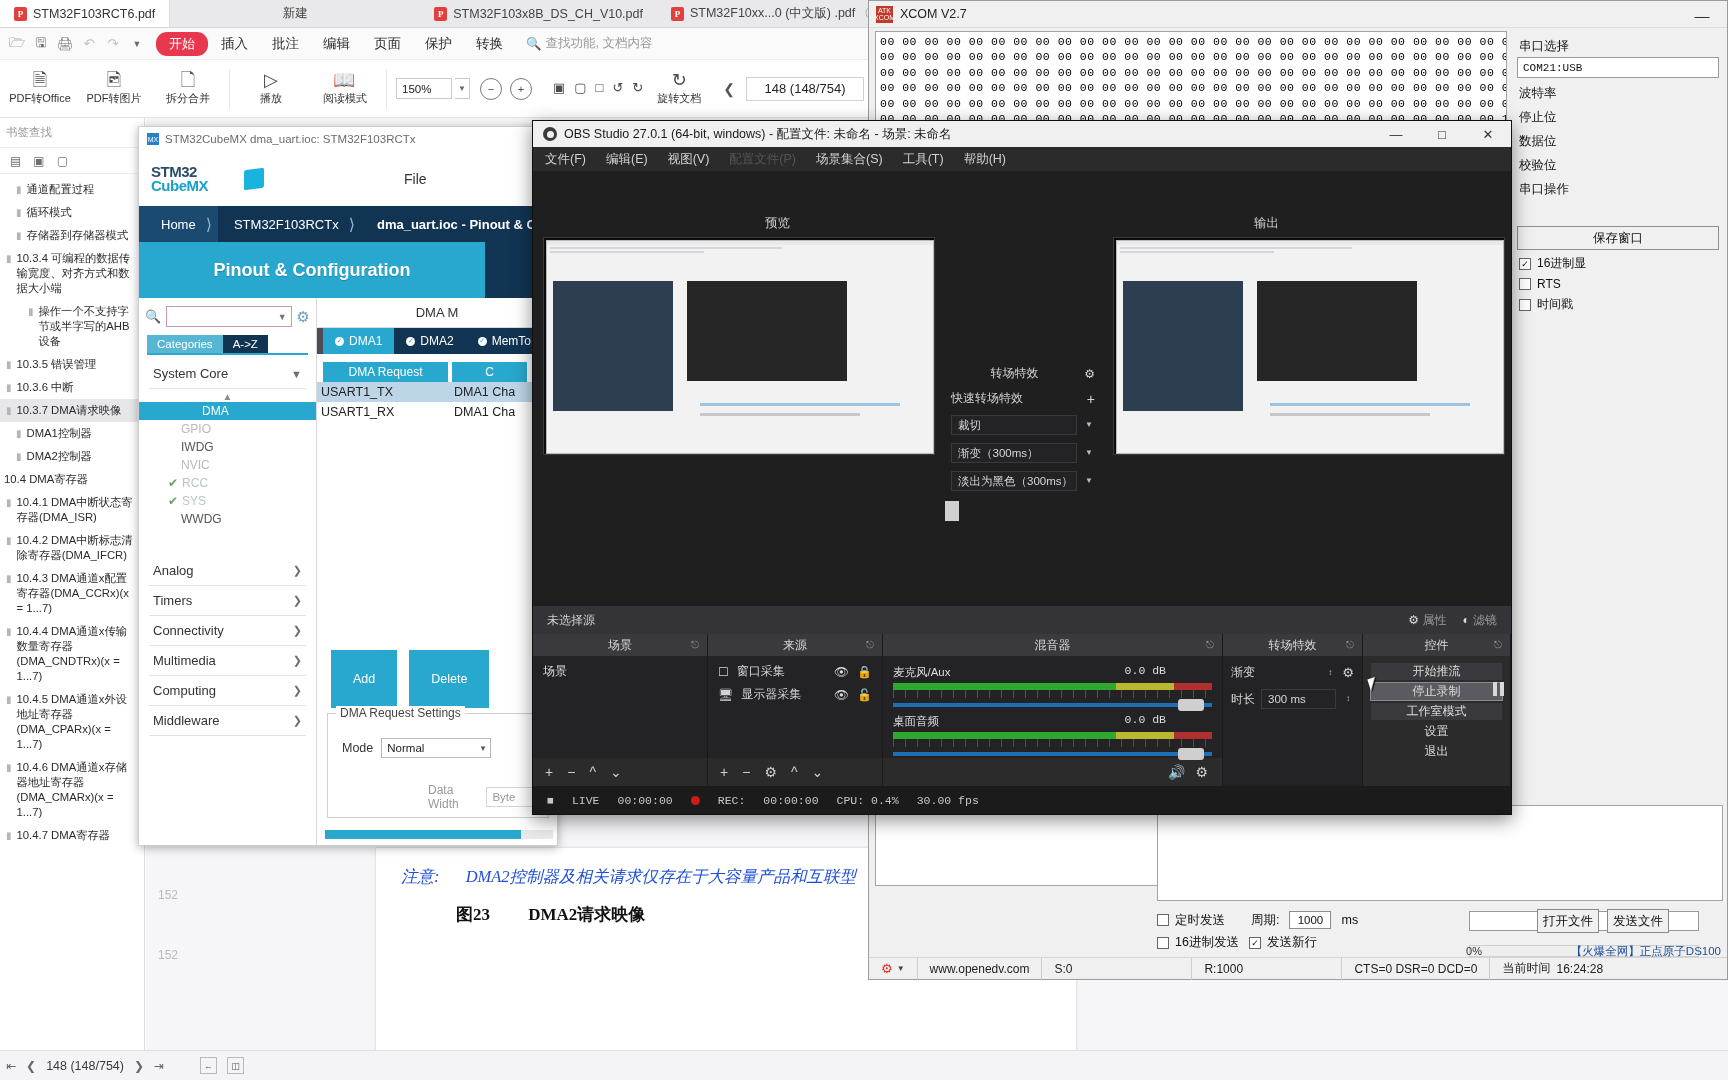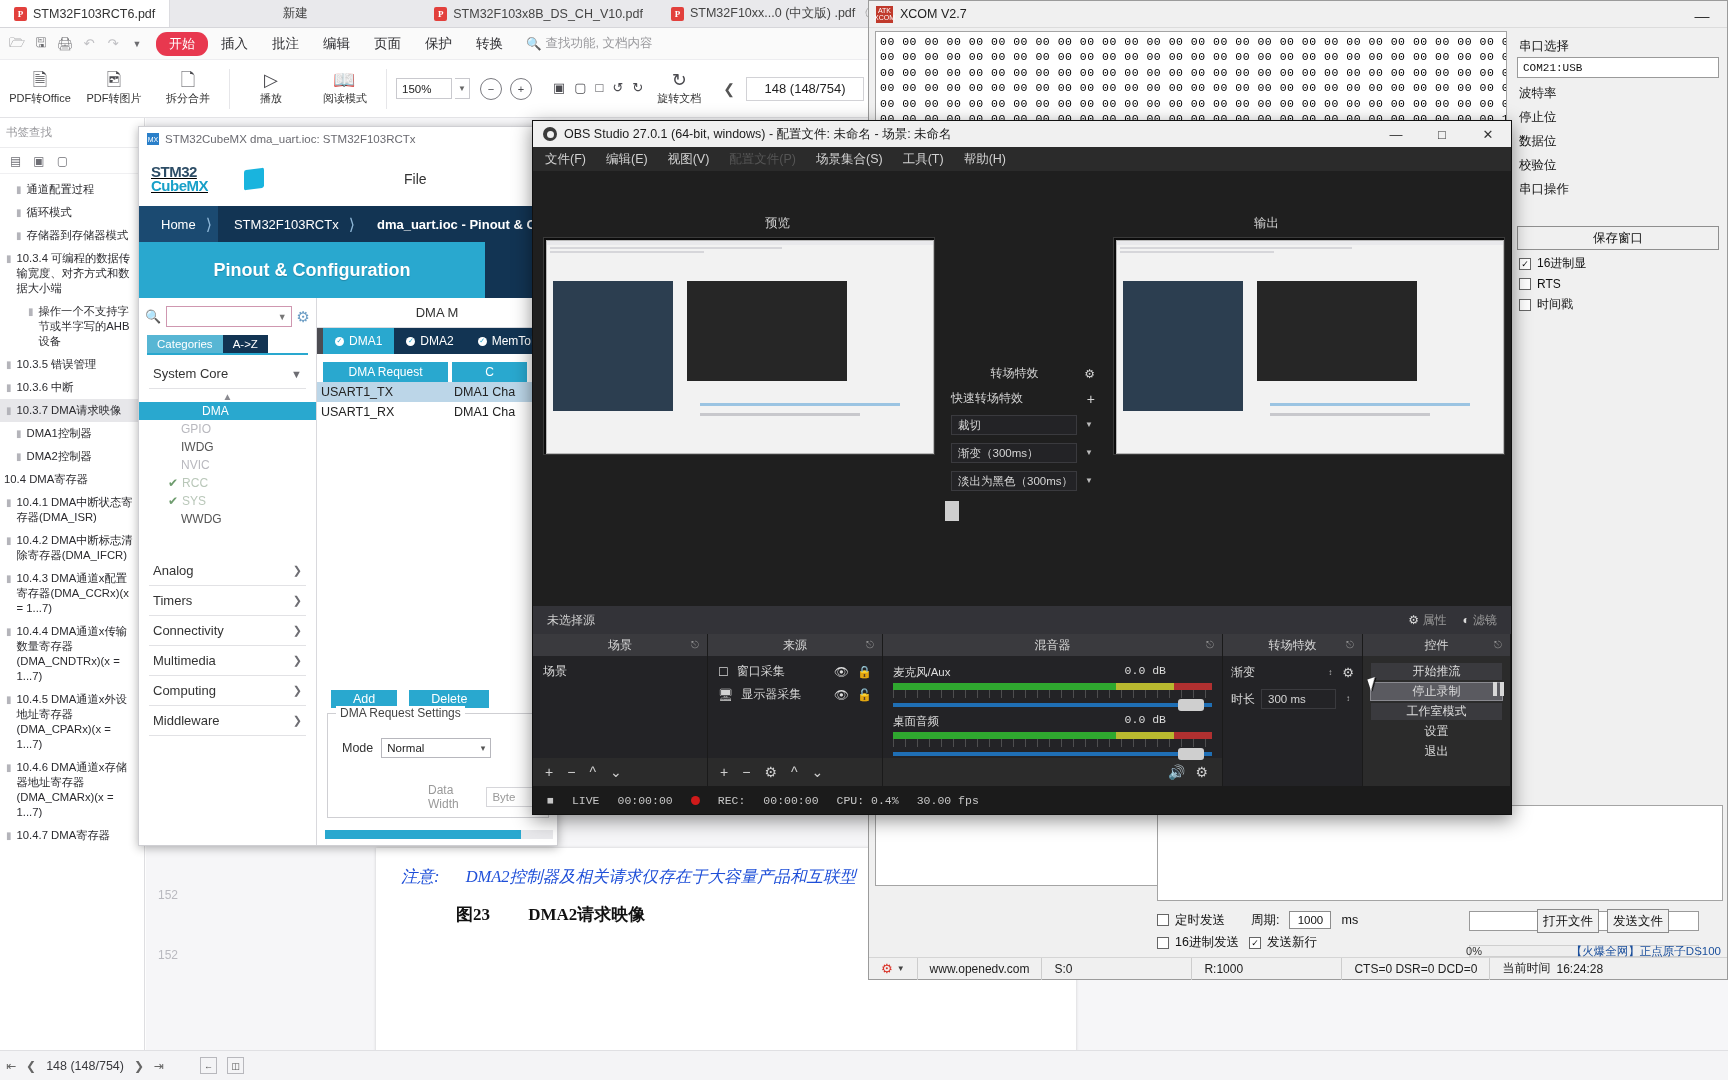--- a/index.html
+++ b/index.html
@@ -90,21 +90,21 @@
     font-weight:bold; color:#111; font-family:"Liberation Serif","DejaVu Serif",serif;}
 
   
   .cube { position:absolute; left:138px; top:126px; width:420px; height:720px; background:#fff;
     box-shadow:0 2px 9px rgba(0,0,0,.30); border:1px solid #cfcfd3; overflow:hidden; }
   .cube-title { height:24px; background:#fff; display:flex; align-items:center; gap:6px;
     padding-left:8px; font-size:11.5px; color:#6a6a70; }
   .cube-logo-sq { width:12px; height:12px; background:#2a7fc9; color:#fff; font-size:7px;
     display:flex; align-items:center; justify-content:center; }
   .cube-header { height:55px; background:#fff; display:flex; align-items:center; }
-  .cube-brand { margin-left:12px; width:90px;text-decoration:underline; }
+  .cube-brand { margin-left:12px; width:90px; }
   .cube-brand .a { font-size:15px; font-weight:bold; color:#2d4d66; letter-spacing:-.5px;}
   .cube-brand .b { font-size:15px; font-weight:bold; color:#18a0c8; letter-spacing:-.5px; margin-top:-3px;}
   .cube-cube { display:inline-block; width:20px; height:20px; background:#19b4de; margin-left:3px;
      transform:skewY(-8deg); border-radius:2px; vertical-align:-4px; }
   .cube-menu { font-size:14px; color:#333; margin-left:140px; }
   .cube-bread { height:36px; background:#123453; display:flex; align-items:center; color:#fff; }
   .crumb { display:flex; align-items:center; padding:0 6px 0 16px; font-size:13px; height:36px; }
   .crumb.first { background:#1b4a71; padding-left:22px; }
   .crumb .chev { margin-left:10px; color:#8fb8d8; font-size:16px; }
   .crumb.cur { font-weight:bold; }
@@ -140,21 +140,21 @@
   .cr-tab { display:flex; align-items:center; gap:5px; height:26px; padding:0 12px; font-size:12px;
     color:#fff; background:#123453; }
   .cr-tab.sel { background:#29a8cf; }
   .cr-tab .dot { width:9px; height:9px; border-radius:50%; background:#fff; color:#29a8cf;
      font-size:7px; display:flex; align-items:center; justify-content:center;}
   .cr-colhead { display:flex; margin:8px 0 0 6px; }
   .cr-colhead .c { background:#29a8cf; color:#fff; font-size:12px; padding:3px 0; text-align:center;}
   .cr-row { display:flex; font-size:12.5px; color:#222; padding:3px 0 3px 4px;}
   .cr-row.sel { background:#bcd6e8; }
   .cr-btns { position:absolute; left:14px; bottom:150px; display:flex; gap:12px; }
-  .cr-btn { background:#29a8cf; color:#fff; font-size:12.5px; padding:2px 22px;margin-top:9px; }
+  .cr-btn { background:#29a8cf; color:#fff; font-size:12.5px; padding:22px 22px;margin-top:9px; }
   .cr-grp { position:absolute; left:10px; right:8px; bottom:40px; top:auto; height:105px;
     border:1px solid #cfcfd3; }
   .cr-grp .lg { position:absolute; top:-8px; left:8px; background:#fff; padding:0 4px;
     font-size:12px; color:#444; }
   .cr-mode { position:absolute; left:14px; top:24px; display:flex; align-items:center; gap:8px;}
   .cr-mode .lb { font-size:12.5px; color:#333; }
   .cr-sel { width:110px; height:20px; border:1px solid #b7b7bd; background:#fff; font-size:11.5px;
     color:#222; display:flex; align-items:center; padding-left:5px; position:relative;}
   .cr-sel::after { content:"\25BE"; position:absolute; right:5px; color:#555; font-size:9px; }
   .cr-dw { position:absolute; left:100px; bottom:6px; display:flex; align-items:center; gap:10px;

